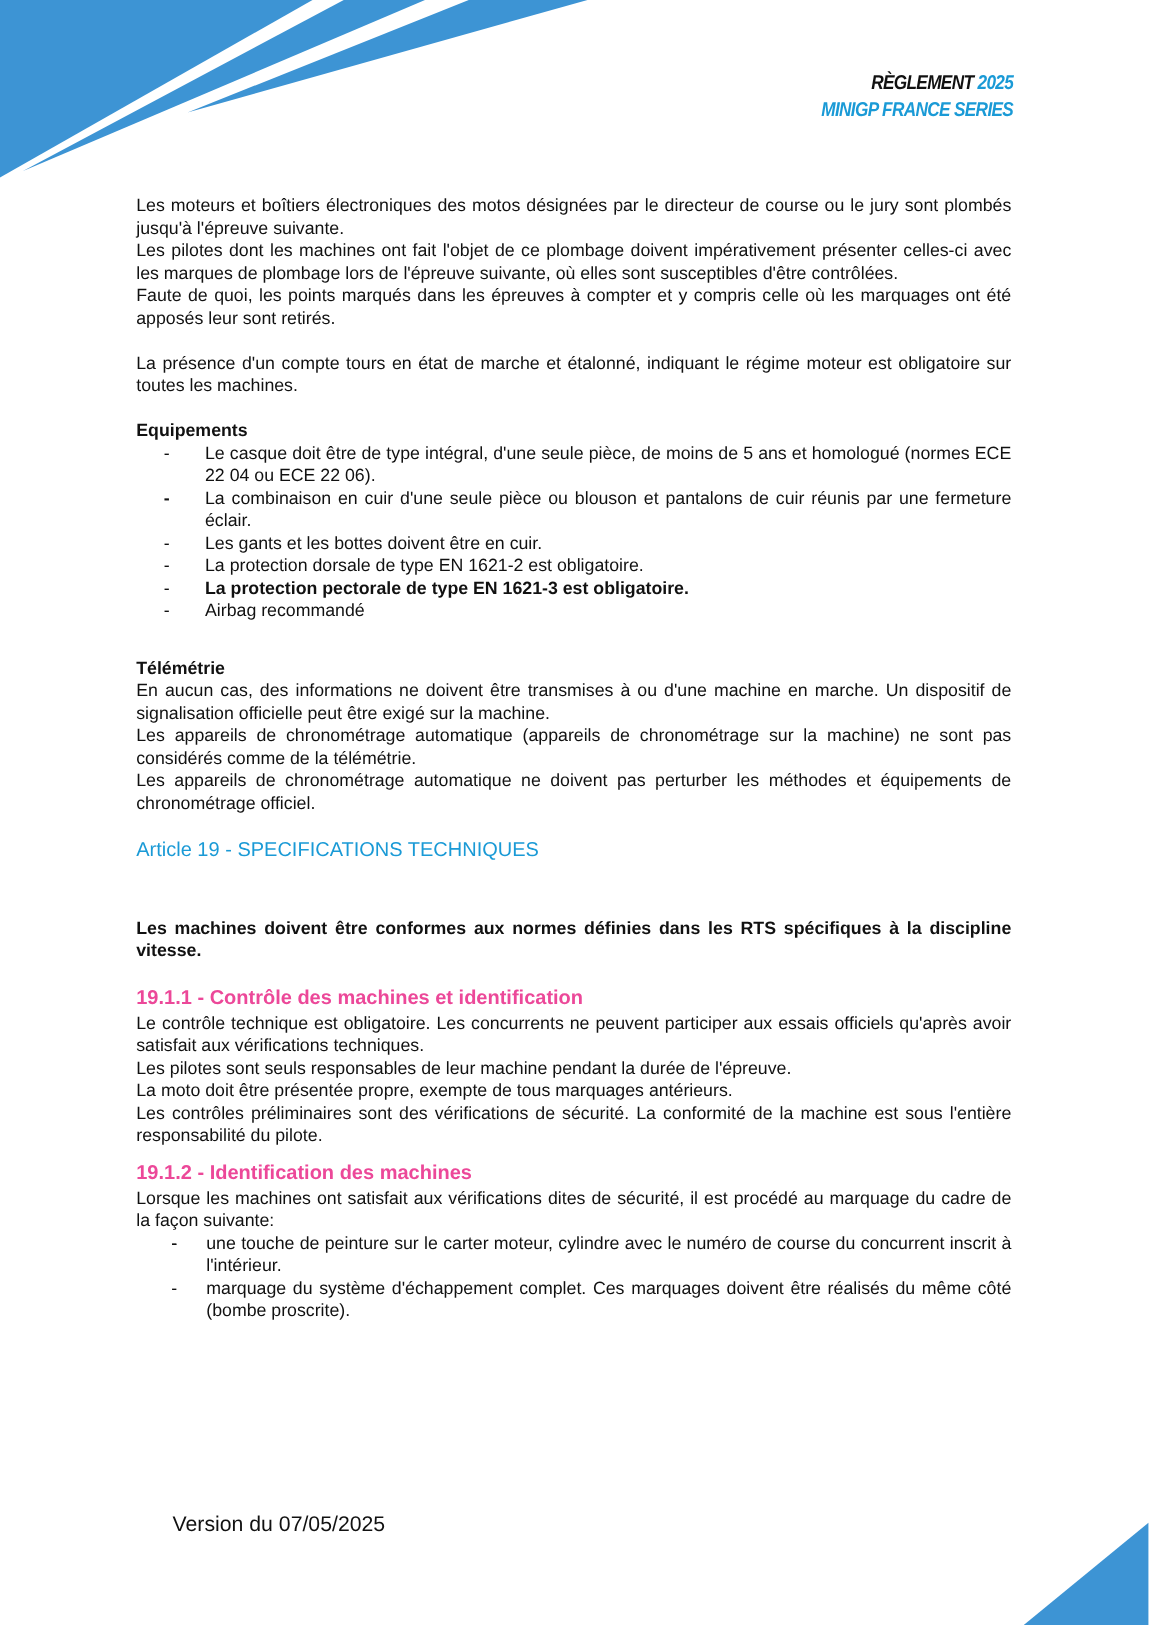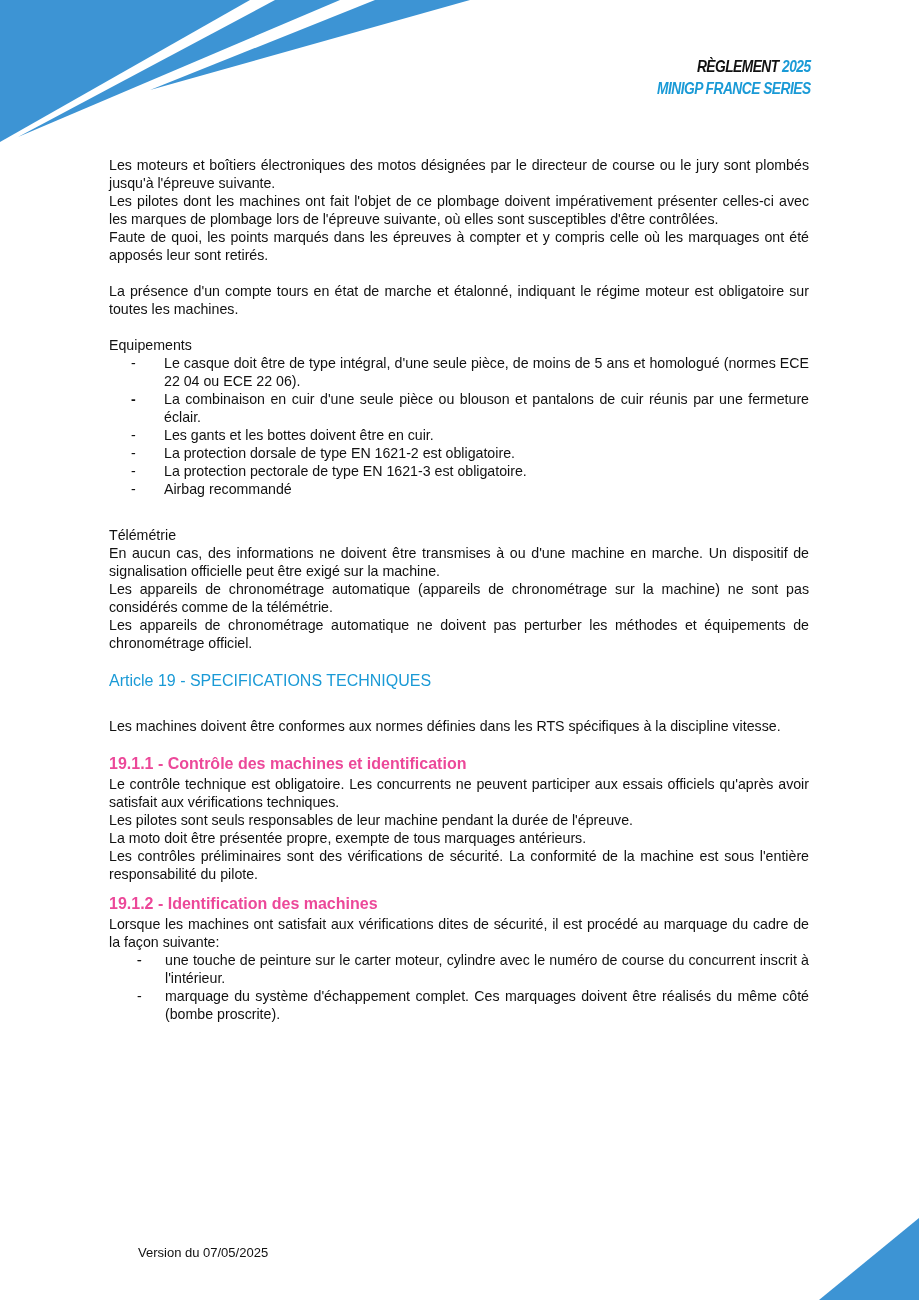--- a/index.html
+++ b/index.html
@@ -10,30 +10,30 @@
   .brand { position: absolute; top: 56px; right: 108px; text-align: right;
            font-family: "Liberation Sans", sans-serif; font-weight: bold; font-style: italic;
            font-size: 16px; line-height: 22px; letter-spacing: -0.6px; transform: scaleX(0.86); transform-origin: right center; }
   .brand .blk { color: #111; }
   .brand .blue { color: #1a9ad6; }
   .content { position: absolute; left: 109px; top: 156px; width: 700px;
              font-size: 14.2px; line-height: 18px; }
   p { margin: 0; text-align: justify; }
   .gap { height: 18px; }
   .gap-sm { height: 10px; }
-  .h-bold { font-weight: normal; }
+  .h-bold { font-weight: bold; }
   ul.dash { list-style: none; margin: 0; padding: 0; }
   ul.dash li { position: relative; padding-left: 55px; text-align: justify; }
   ul.dash li .bullet { position: absolute; left: 22px; top: 0; }
   ul.dash.eq li .bullet { left: 22px; }
   ul.dash.id li { padding-left: 56px; }
   ul.dash.id li .bullet { left: 28px; }
   .art { color: #1a9ad6; font-weight: normal; font-size: 16px; line-height: 22px; }
   .sub { font-weight: bold; font-size: 16px; line-height: 22px; color: #ec4899; }
-  .footer { position: absolute; left: 138px; top: 1245px; font-size: 13px; }
+  .footer { position: absolute; left: 138px; top: 1210px; font-size: 17px; }
 </style>
 </head>
 <body>
 
 <svg class="deco-top" viewBox="0 0 480 150">
   <polygon points="0,0 250,0 0,142" fill="#3d94d4"></polygon>
   <polygon points="275,0 340,0 18,137" fill="#3d94d4"></polygon>
   <polygon points="375,0 470,0 150,90" fill="#3d94d4"></polygon>
 </svg>
 
@@ -68,21 +68,21 @@
   <p class="h-bold">Télémétrie</p>
   <p>En aucun cas, des informations ne doivent être transmises à ou d'une machine en marche. Un dispositif de signalisation officielle peut être exigé sur la machine.</p>
   <p>Les appareils de chronométrage automatique (appareils de chronométrage sur la machine) ne sont pas considérés comme de la télémétrie.</p>
   <p>Les appareils de chronométrage automatique ne doivent pas perturber les méthodes et équipements de chronométrage officiel.</p>
   <div class="gap"></div>
 
   <div class="art">Article 19 - SPECIFICATIONS TECHNIQUES</div>
   <div class="gap"></div>
   <div style="height:6px"></div>
 
-  <p class="h-bold" style="margin-top:1px">Les machines doivent être conformes aux normes définies dans les RTS spécifiques à la discipline vitesse.</p>
+  <p class="h-bold" style="margin-top:18px">Les machines doivent être conformes aux normes définies dans les RTS spécifiques à la discipline vitesse.</p>
   <div class="gap"></div>
 
   <div class="sub">19.1.1 - Contrôle des machines et identification</div>
   <p>Le contrôle technique est obligatoire. Les concurrents ne peuvent participer aux essais officiels qu'après avoir satisfait aux vérifications techniques.</p>
   <p>Les pilotes sont seuls responsables de leur machine pendant la durée de l'épreuve.</p>
   <p>La moto doit être présentée propre, exempte de tous marquages antérieurs.</p>
   <p>Les contrôles préliminaires sont des vérifications de sécurité. La conformité de la machine est sous l'entière responsabilité du pilote.</p>
   <div class="gap-sm"></div>
 
   <div class="sub">19.1.2 - Identification des machines</div>

